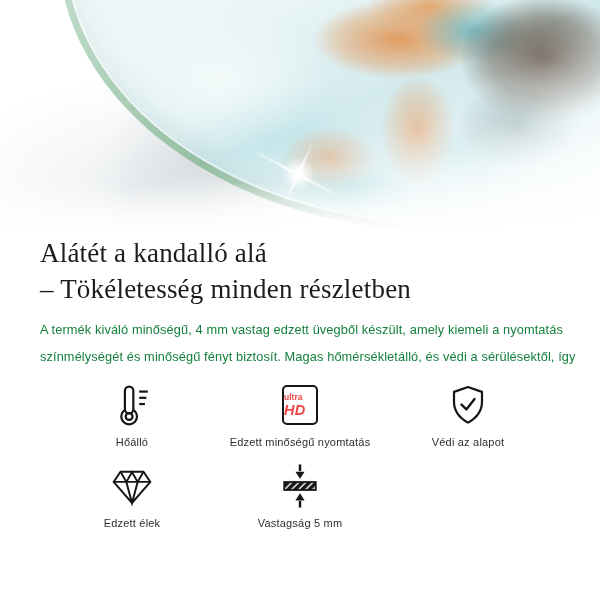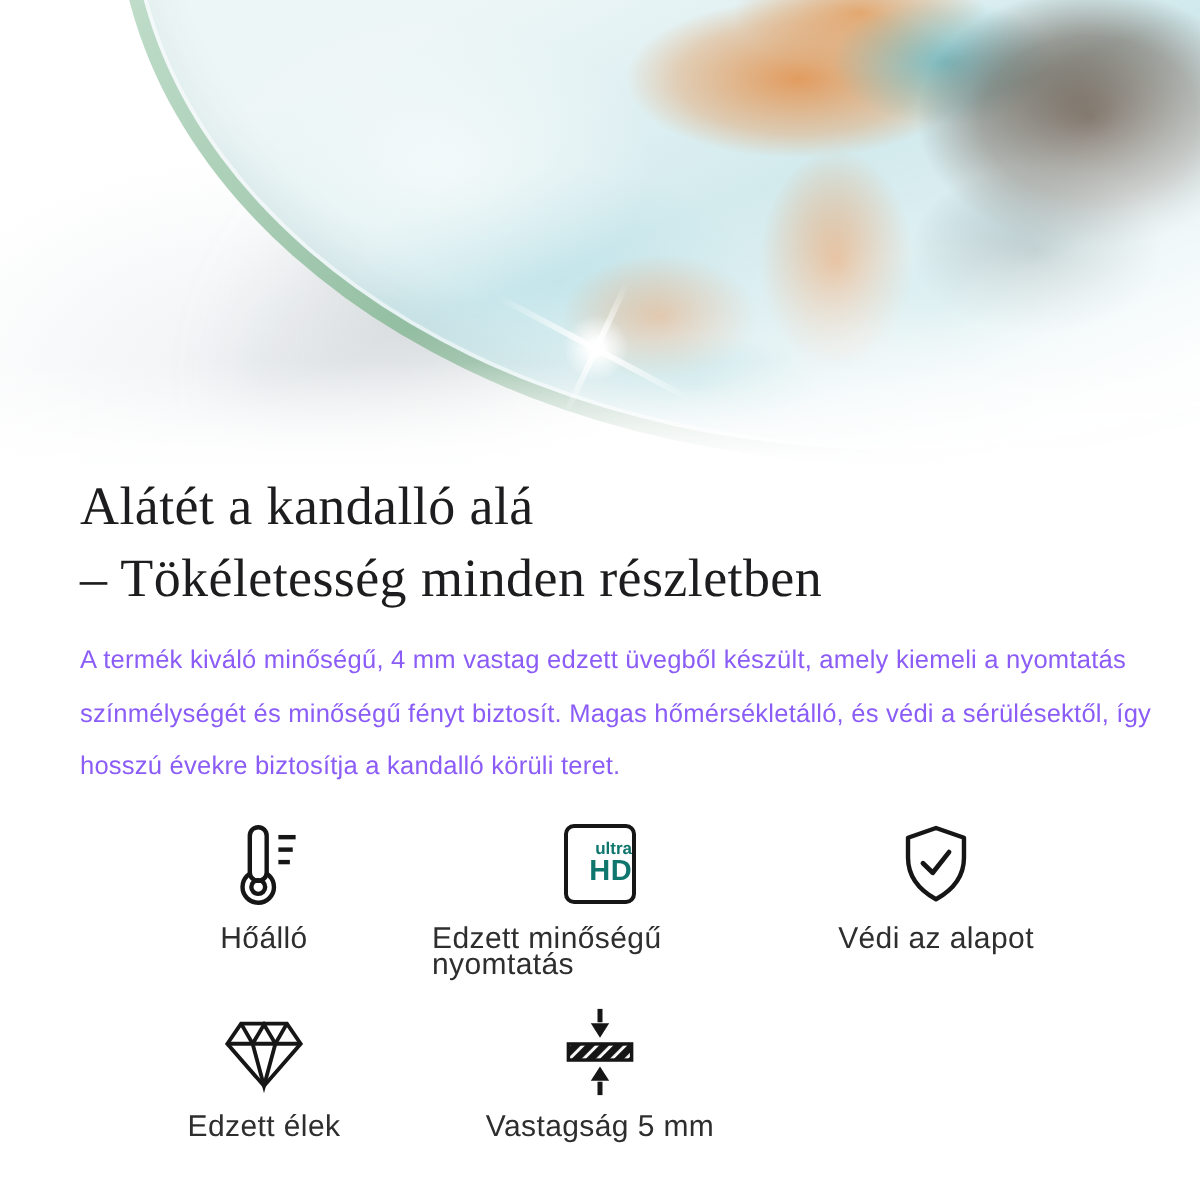--- a/index.html
+++ b/index.html
@@ -38,34 +38,34 @@
   .sparkle::before, .sparkle::after { content:""; position:absolute; top:18.5px; height:3px; border-radius:2px;
           background: linear-gradient(90deg, rgba(255,255,255,0), rgba(255,255,255,0.95), rgba(255,255,255,0)); }
   .sparkle::before { left:-36px; width:112px; transform: rotate(28deg); }
   .sparkle::after  { left:-16px; width:72px;  transform: rotate(115deg); }
 
   
   .content { padding: 3px 40px 0 40px; }
   .title { font-family:"Liberation Serif", serif; font-weight:400; color:#1d1d1f;
            font-size:27px; line-height:36px; margin:0 0 10px 0; letter-spacing:0.2px; }
   .title span { display:block; }
-  .desc { color:#8b5cf6; font-size:12.8px; line-height:26.5px; letter-spacing:0.1px; }
+  .desc { color:#15803d; font-size:12.8px; line-height:26.5px; letter-spacing:0.1px; }
   .desc span { display:block; white-space:nowrap; }
 
   
   .features { display:grid; grid-template-columns: repeat(3, 1fr); margin:12px 8px 0 8px; row-gap:14px; }
   .feature { display:flex; flex-direction:column; align-items:center; }
   .icon-box { height:46px; display:flex; align-items:center; justify-content:center; }
-  .feature .label { margin-top:8px; font-size:15px; letter-spacing:0.2px; color:#2e2e2e; line-height:13px; }
+  .feature .label { margin-top:8px; font-size:11px; letter-spacing:0.2px; color:#2e2e2e; line-height:13px; }
   .ico { stroke:#161616; fill:none; }
   .uhd { width:32px; height:36px; border:2.4px solid #161616; border-radius:5px;
-         display:flex; flex-direction:column; align-items:flex-end; justify-content:center;
-         line-height:1; color:#0f766e; }
+         display:flex; flex-direction:column; align-items:flex-start; justify-content:center;
+         line-height:1; color:#ef4444; }
   .uhd .t1 { font-size:8.5px; font-weight:600; }
-  .uhd .t2 { font-size:14.5px; font-weight:800; margin-top:1px; letter-spacing:0.2px; }
+  .uhd .t2 { font-size:14.5px; font-weight:800; margin-top:1px; letter-spacing:0.2px;font-style:italic; }
   .bevel { width:44px; height:40px;
          background: repeating-linear-gradient(135deg, #161616 0 3.8px, rgba(0,0,0,0) 3.8px 9.2px);
          clip-path: polygon(0% 100%, 100% 0%, 100% 100%); }
 </style>
 </head>
 <body>
 
 <div class="page">
 
   <div class="hero">
@@ -79,21 +79,20 @@
   </div>
 
   <div class="content">
     <h1 class="title">
       <span>Alátét a kandalló alá</span>
       <span>– Tökéletesség minden részletben</span>
     </h1>
     <div class="desc">
       <span>A termék kiváló minőségű, 4 mm vastag edzett üvegből készült, amely kiemeli a nyomtatás</span>
       <span>színmélységét és minőségű fényt biztosít. Magas hőmérsékletálló, és védi a sérülésektől, így</span>
-      <span>hosszú évekre biztosítja a kandalló körüli teret.</span>
     </div>
 
     <div class="features">
 
       <div class="feature">
         <div class="icon-box">
           <svg class="ico" width="46" height="46" viewBox="0 0 48 48" stroke-width="2.3">
             <circle cx="21" cy="36" r="8.2"></circle>
             <rect x="16.6" y="4.8" width="8.8" height="28" rx="4.4" fill="#ffffff"></rect>
             <circle cx="21" cy="36" r="3.6"></circle>

